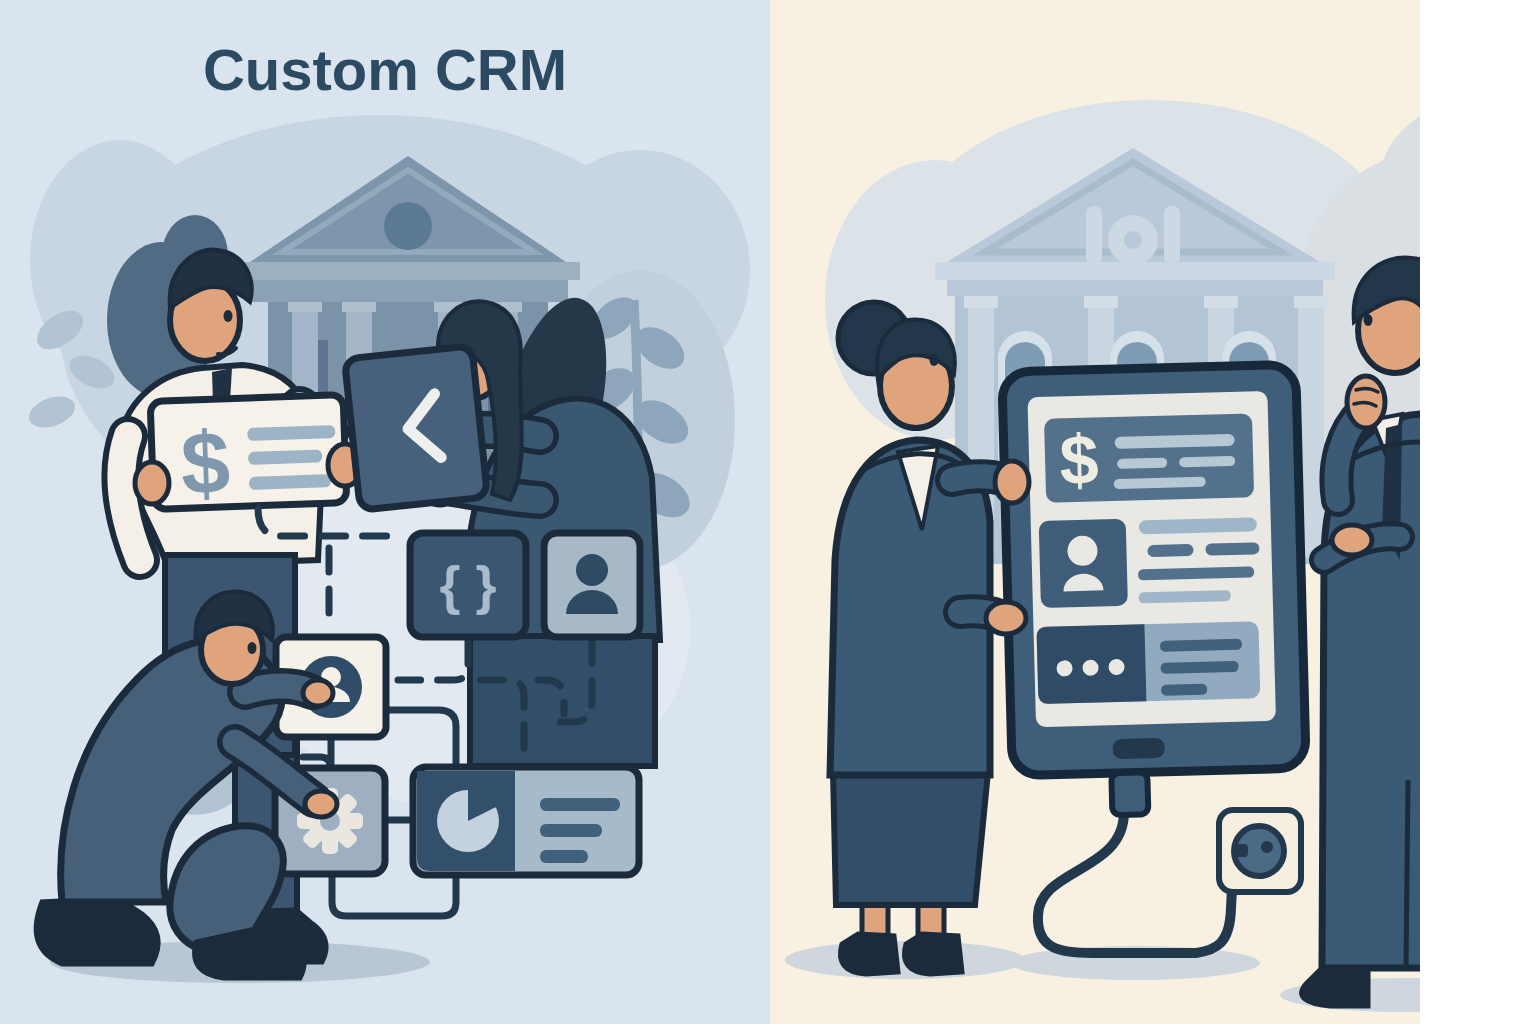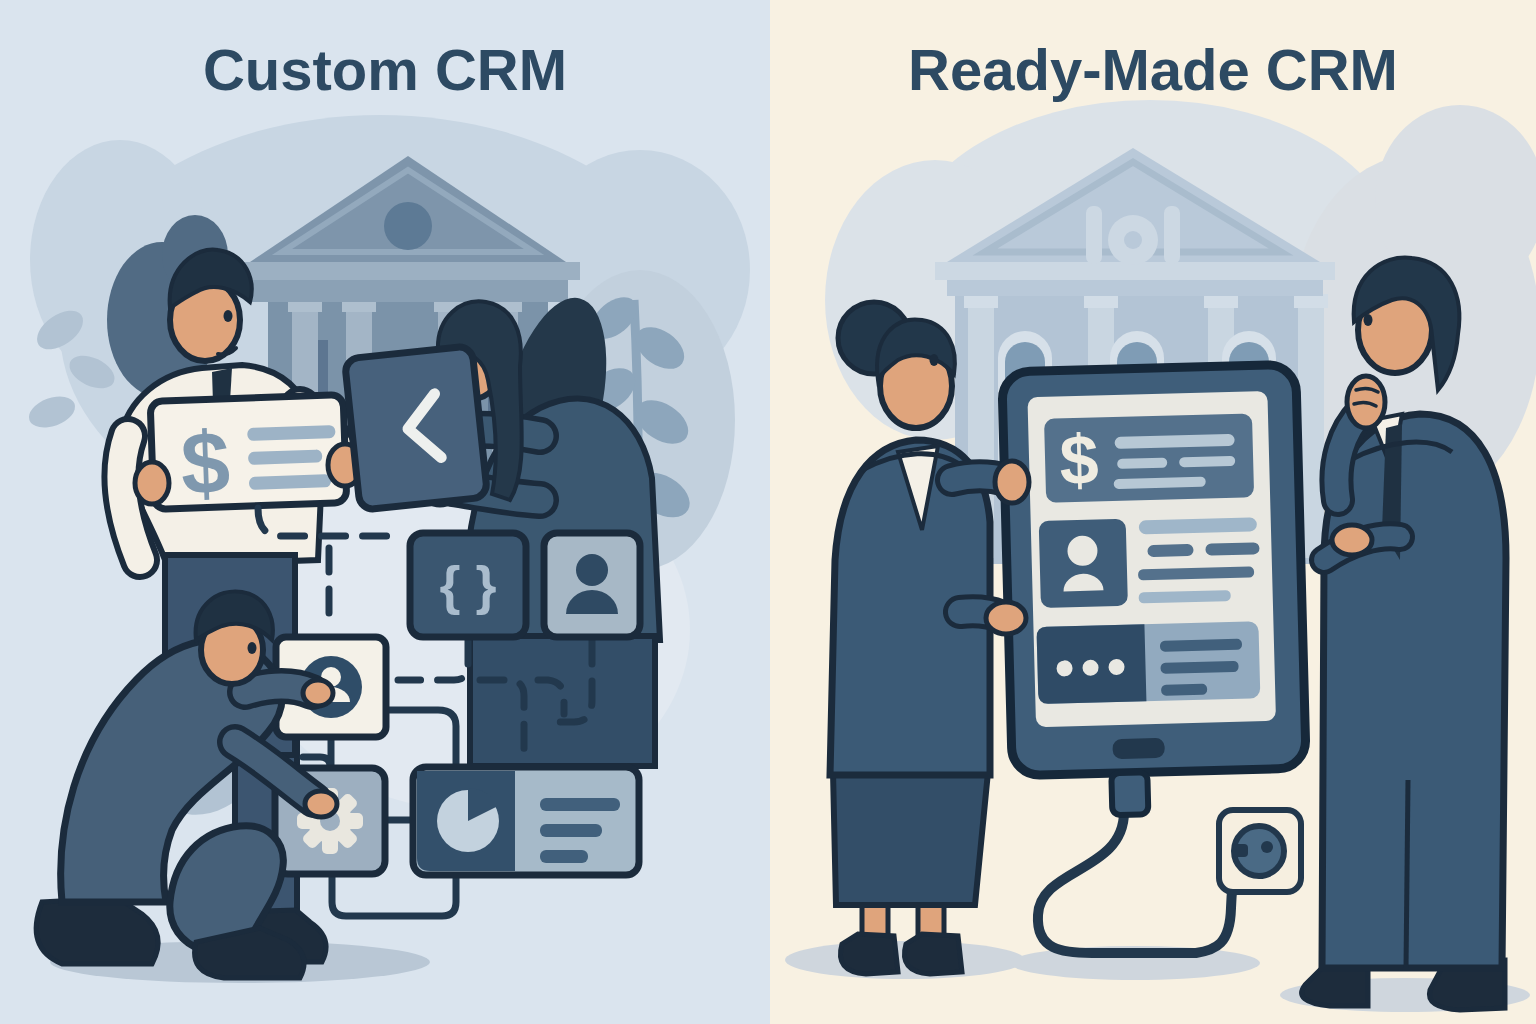--- a/index.html
+++ b/index.html
@@ -1,32 +1,31 @@
 <!DOCTYPE html>
 <html><head>
 <meta charset="utf-8">
 <style>
   html,body{margin:0;padding:0;background:#ffffff;}
-  .stage{position:relative;width:1536px;height:1024px;overflow:hidden;
+  .stage{position:relative;width:1420px;height:1024px;overflow:hidden;
          font-family:"Liberation Sans",sans-serif;}
   .stage svg{position:absolute;left:0;top:0;}
   .panel-title{position:absolute;top:36px;margin:0;font-weight:bold;
                font-size:58px;color:#2d4a63;text-align:center;z-index:5;
                font-family:"Liberation Sans",sans-serif;}
   #title-left{left:0;width:770px;}
   #title-right{left:770px;width:766px;}
   text{font-family:"Liberation Sans",sans-serif;font-weight:bold;}
 </style>
 </head>
 <body>
 
 <div class="stage">
 
 <h1 class="panel-title" id="title-left">Custom CRM</h1>
-<h1 class="panel-title" id="title-right">Ready-Made CRM</h1>
 
 <svg width="1536" height="1024" viewBox="0 0 1536 1024">
 
   <g>
     <rect x="0" y="0" width="770" height="1024" fill="#dae4ee"></rect>
 
     <g>
       <ellipse cx="380" cy="330" rx="320" ry="215" fill="#c8d6e3"></ellipse>
       <ellipse cx="640" cy="270" rx="110" ry="120" fill="#c8d6e3"></ellipse>
       <ellipse cx="120" cy="260" rx="90" ry="120" fill="#c8d6e3"></ellipse>

